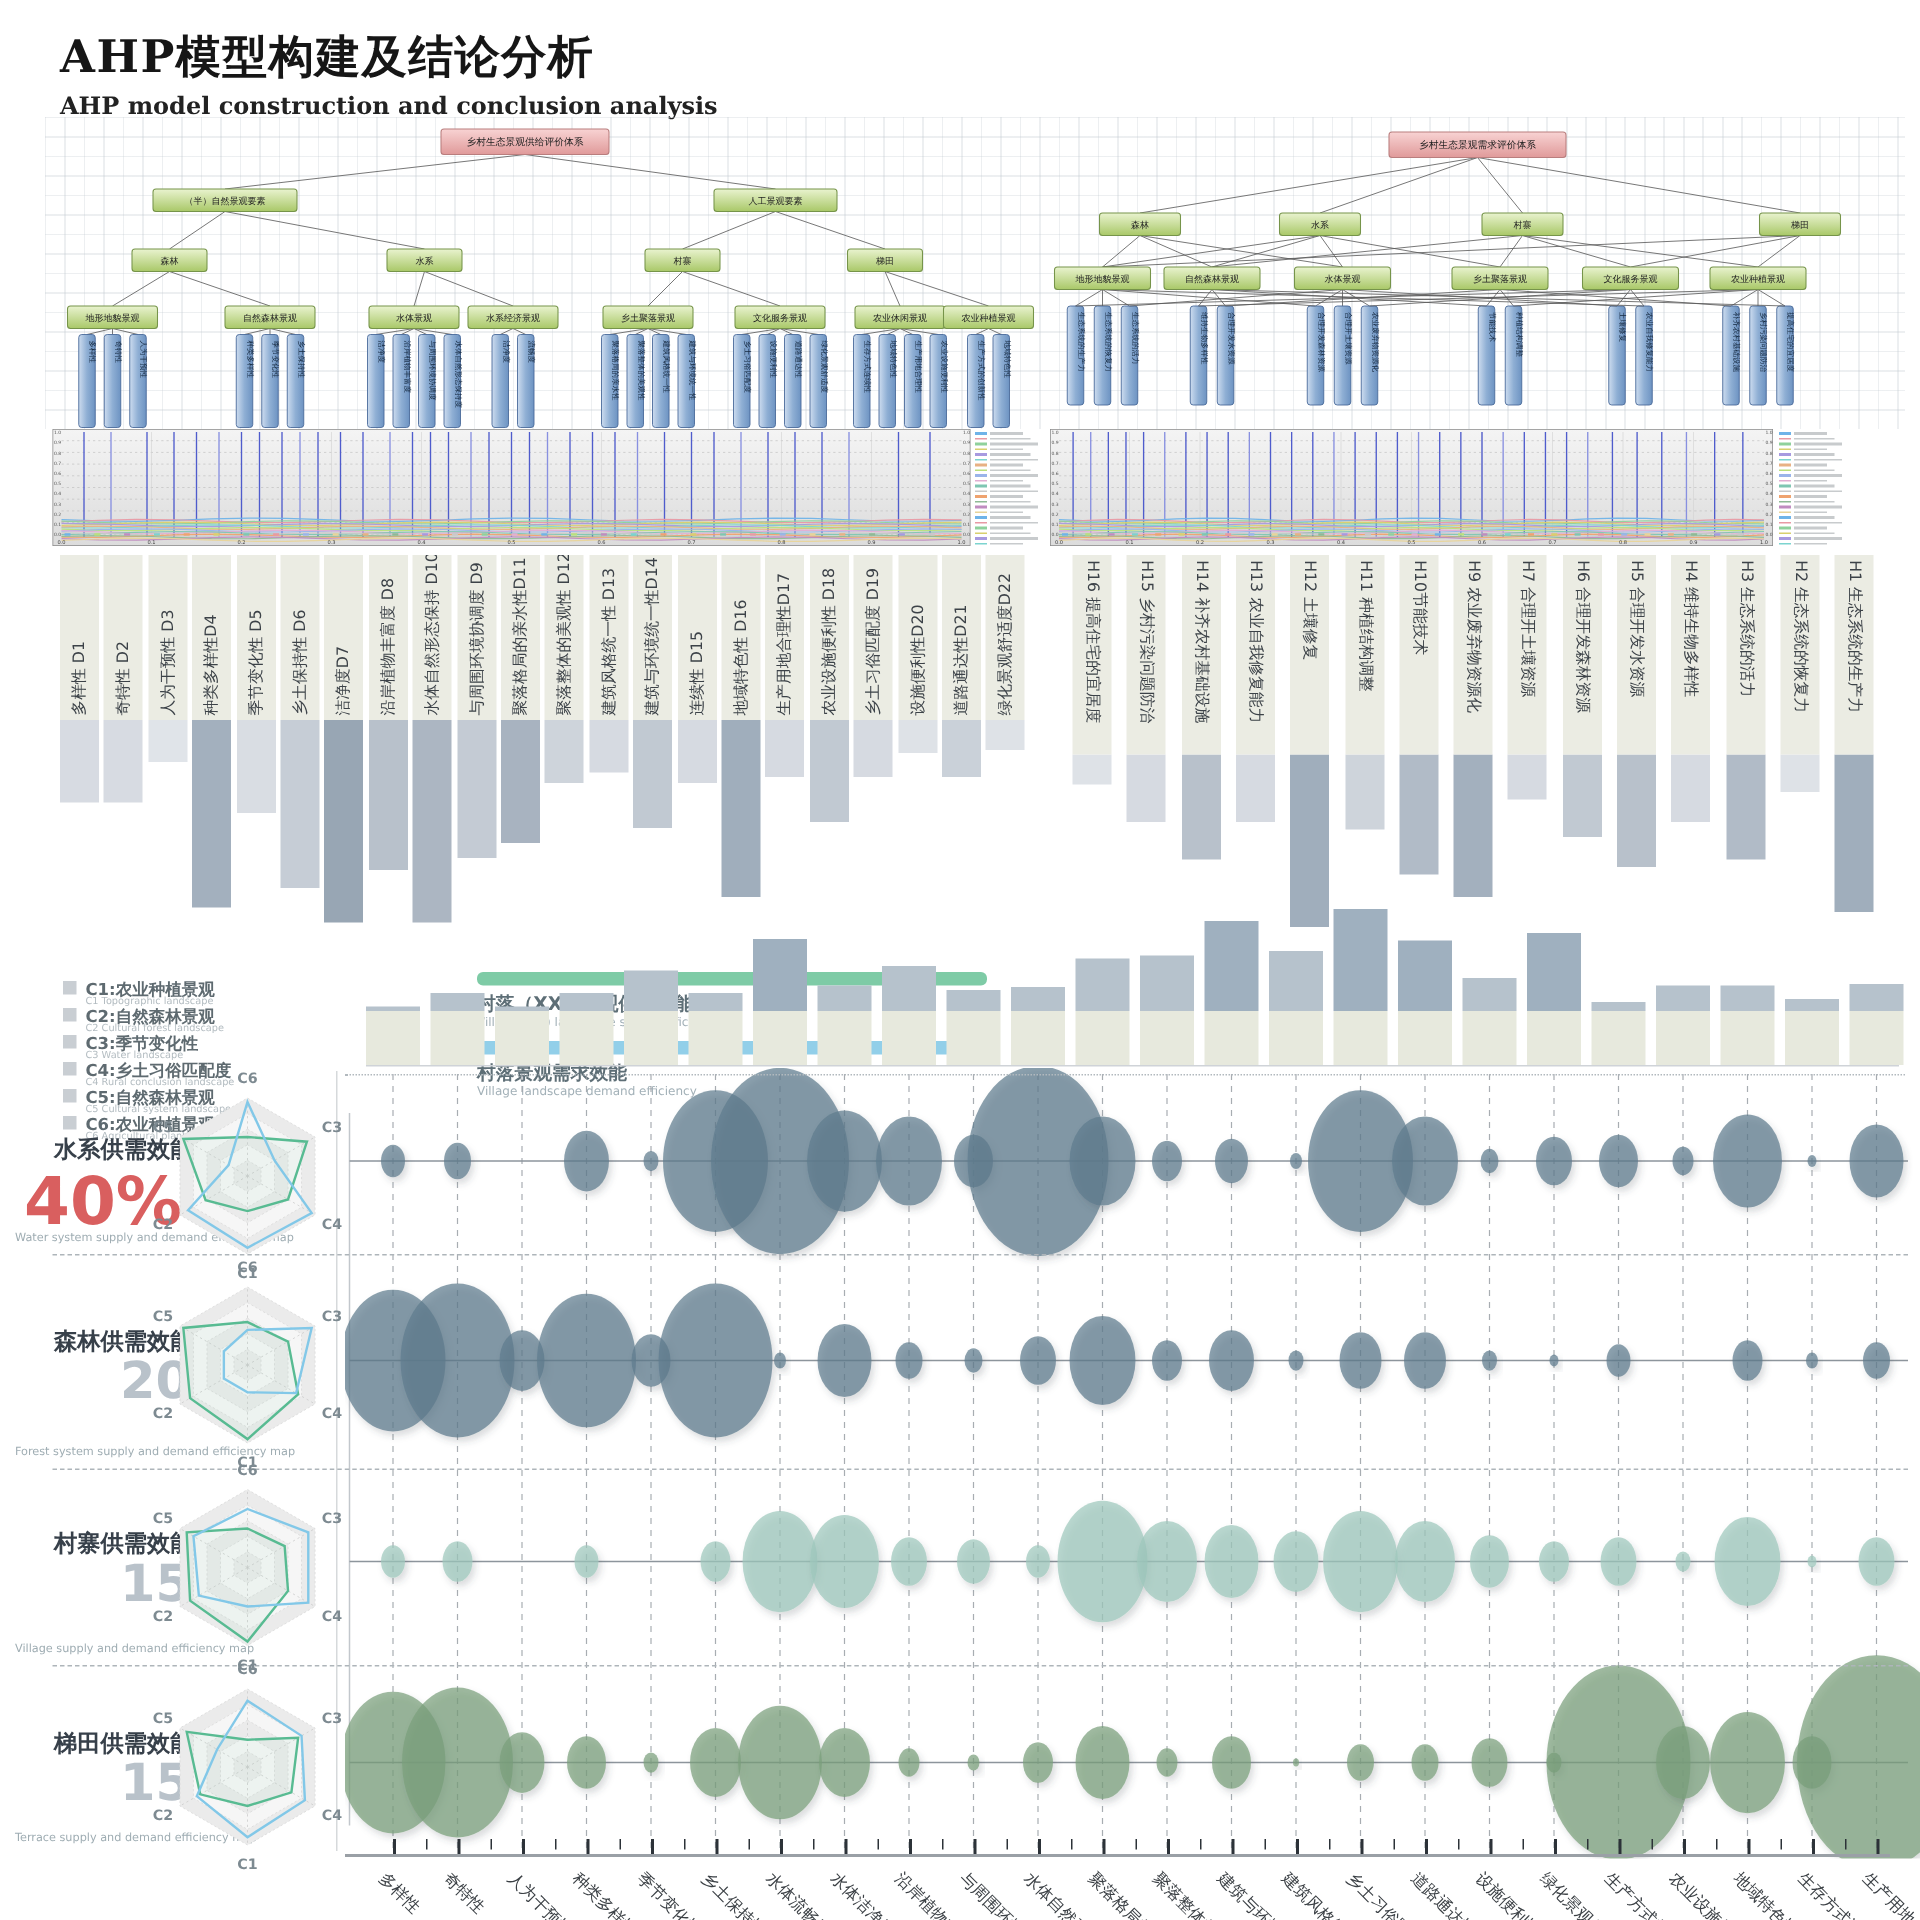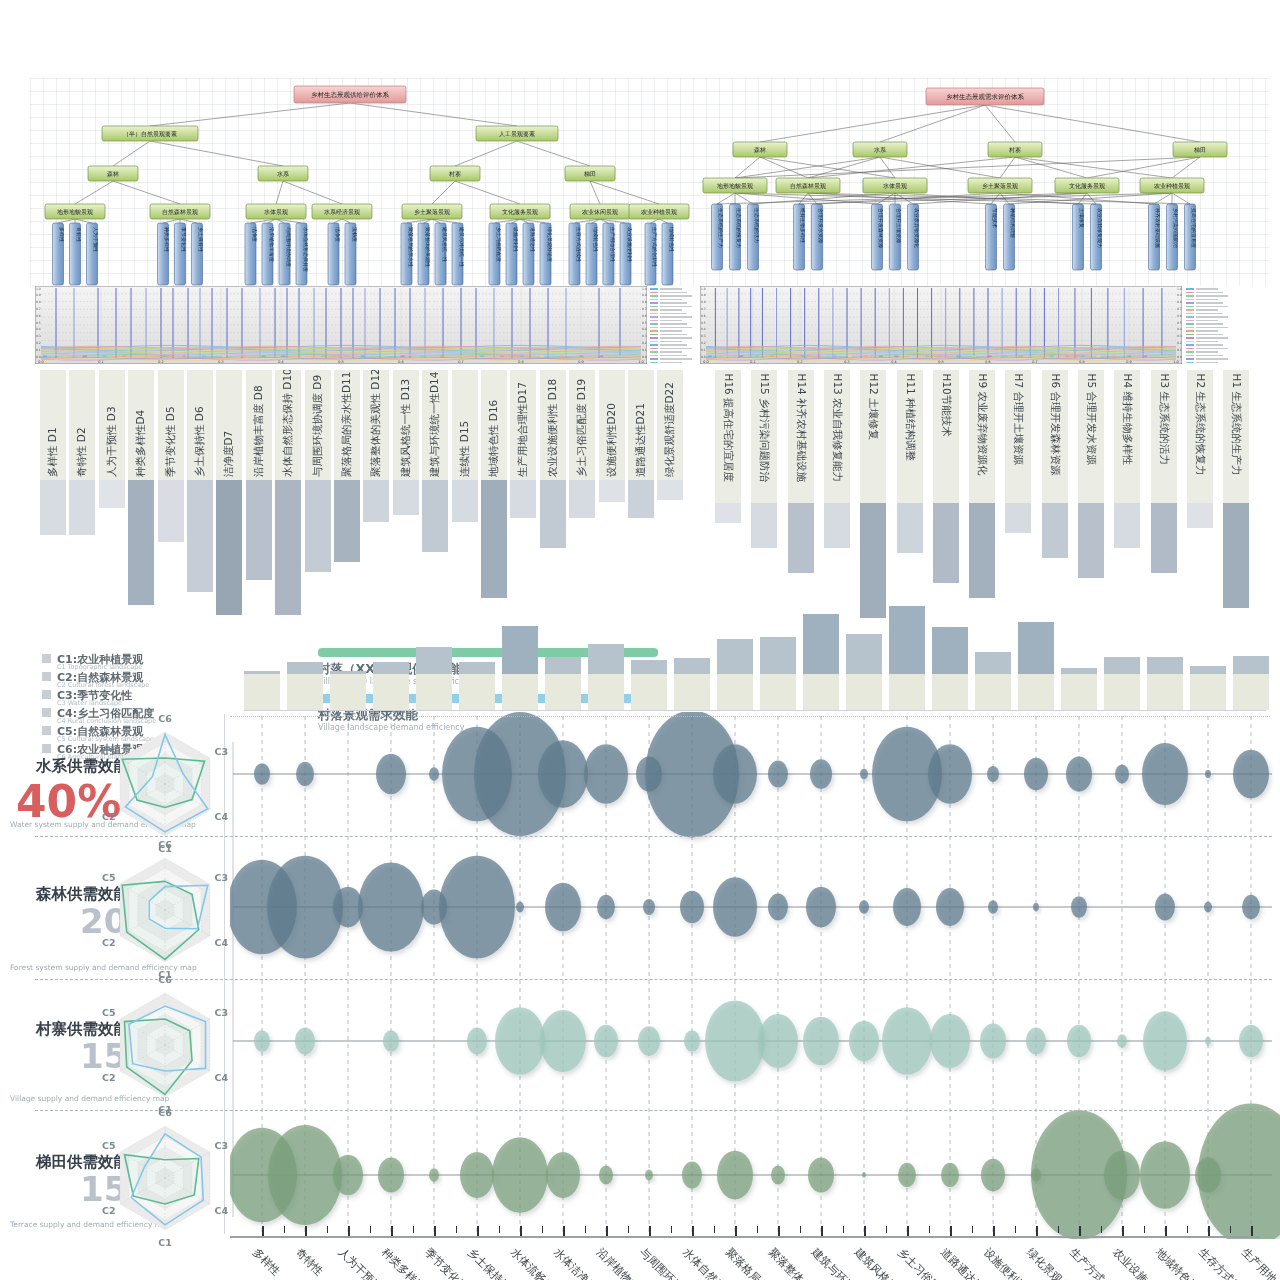--- a/index.html
+++ b/index.html
@@ -40,20 +40,22 @@
   .axlab{position:absolute;font-size:11px;color:#3b4045;white-space:nowrap;
          transform:rotate(45deg);transform-origin:left top;}
   .tick{position:absolute;background:#2c3238;}
 </style>
 </head>
 <body>
 
 <div class="page">
 
   <div class="abs" style="left:40px;top:18px;">
+    <div class="title">AHP模型构建及结论分析</div>
+    <div class="subtitle">AHP model construction and conclusion analysis</div>
   </div>
 
   <div class="abs grid-bg" style="left:30px;top:78px;width:1240px;height:208px;"></div>
 
   <svg id="treeL" class="abs" style="left:30px;top:80px;" width="660" height="206">
       <defs>
         <linearGradient id="ngL" x1="0" y1="0" x2="0" y2="1">
           <stop offset="0" stop-color="#e9f3cf"></stop>
           <stop offset="1" stop-color="#a9c868"></stop>
         </linearGradient>

